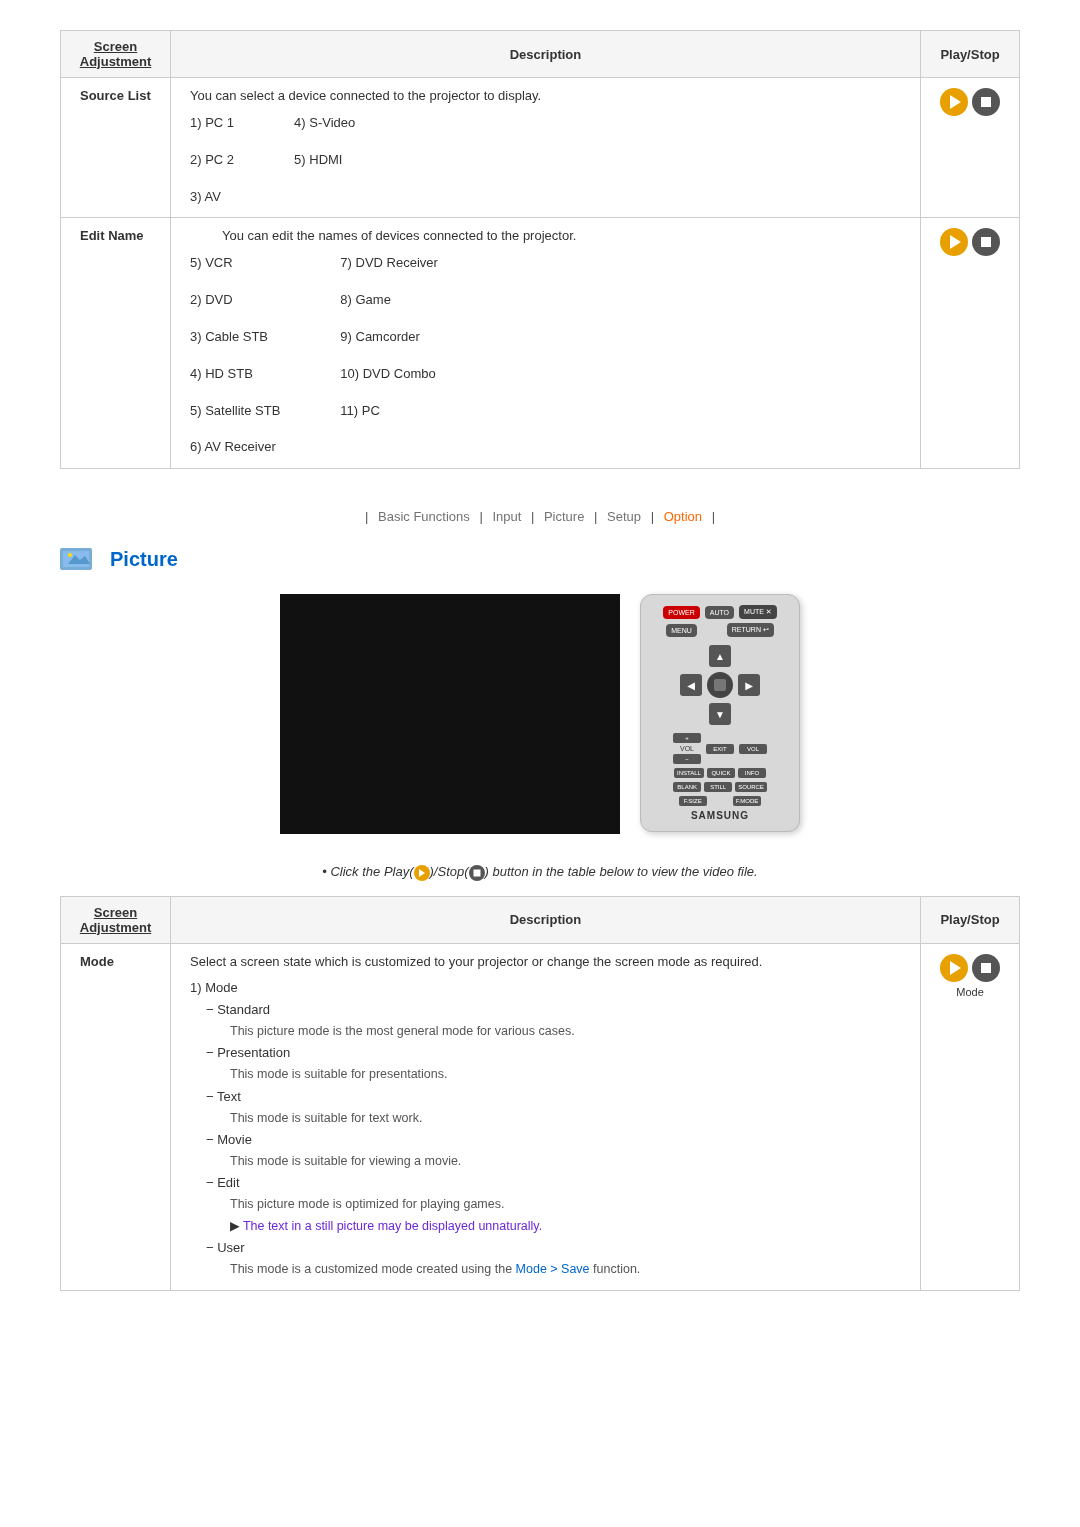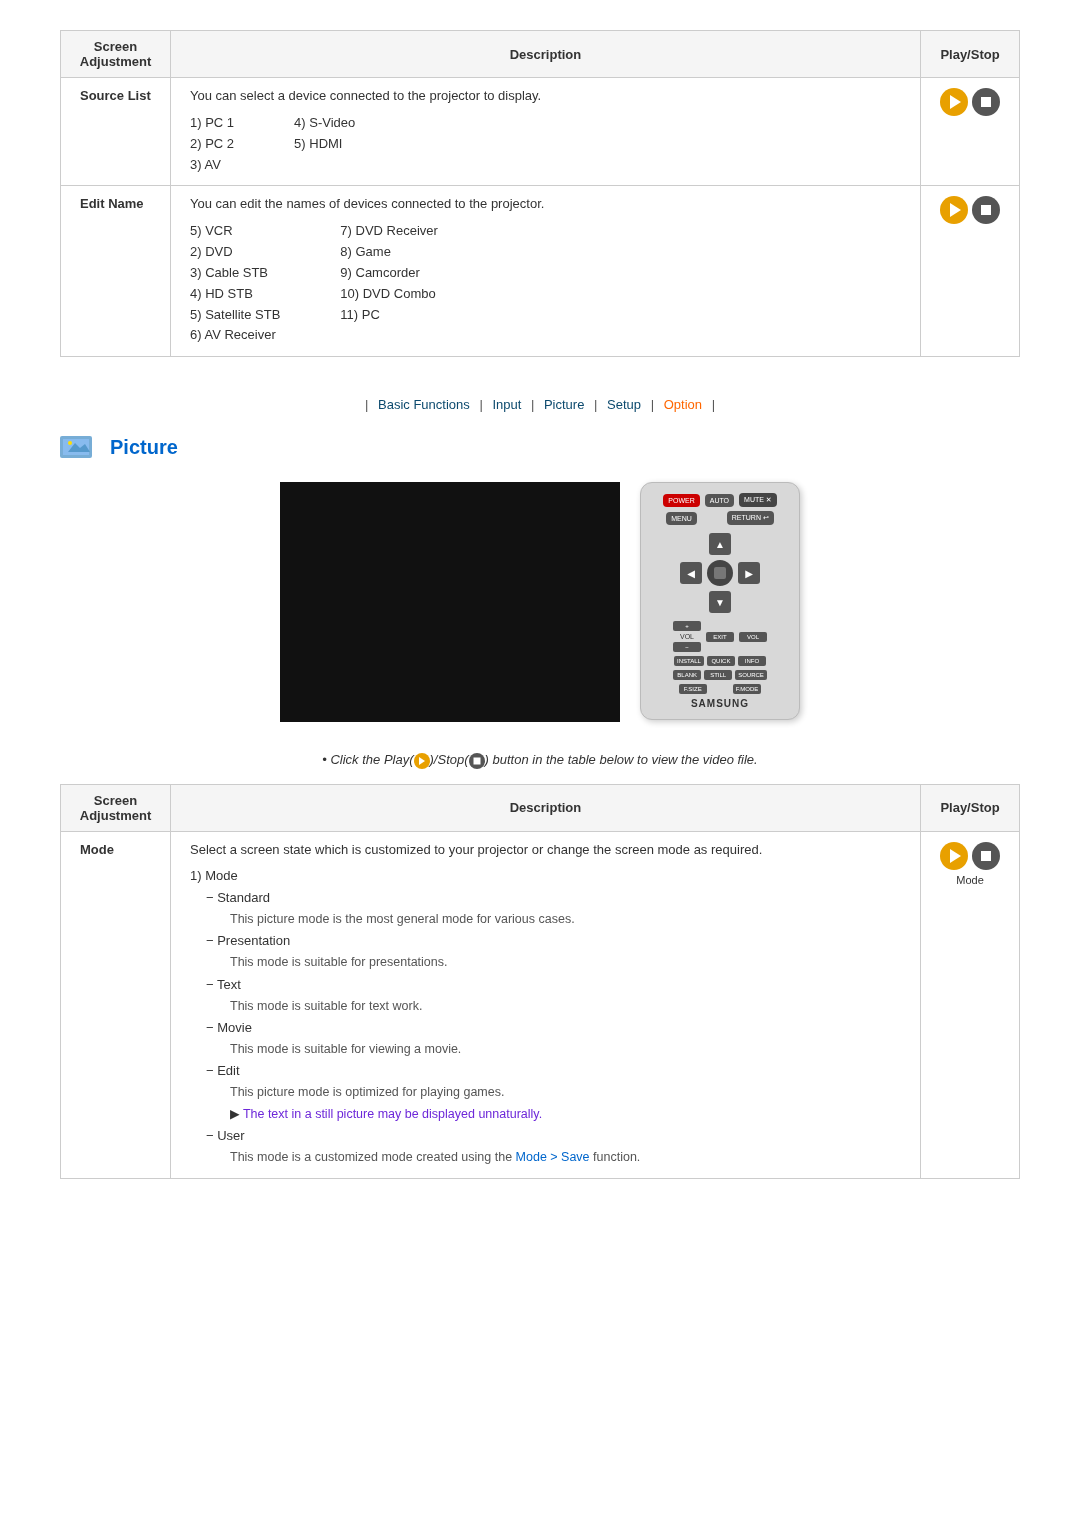--- a/index.html
+++ b/index.html
@@ -33,20 +33,21 @@
       vertical-align: top;
       font-size: 13px;
     }
     .data-table .row-label {
       font-weight: bold;
       white-space: nowrap;
       width: 100px;
     }
     .data-table .col-adjust {
       width: 110px;
+      text-decoration: underline;
     }
     .data-table .col-playstop {
       width: 90px;
       text-align: center;
     }
 
     
     .playstop-btns {
       display: flex;
       gap: 4px;
@@ -94,21 +95,21 @@
     }
 
     
     .nav-bar {
       text-align: center;
       margin: 30px 0 20px 0;
       font-size: 13px;
       color: #555;
     }
     .nav-bar a, .nav-bar span.nav-link {
-      color: #0c4a6e;
+      color: #737373;
       text-decoration: none;
       margin: 0 6px;
     }
     .nav-bar .nav-active {
       color: #ff6600;
     }
     .nav-bar .nav-sep {
       color: #555;
     }
 
@@ -274,21 +275,21 @@
     }
 
     
     .two-col-list {
       display: flex;
       gap: 60px;
     }
     .list-col {
       display: flex;
       flex-direction: column;
-      gap: 0;
+      gap: 16px;
     }
     .list-item {
       line-height: 1.6;
     }
 
     
     .mode-content {
       line-height: 1.7;
     }
     .mode-item {
@@ -347,21 +348,21 @@
         <td class="col-playstop">
           <div class="playstop-btns">
             <button class="btn-play"></button>
             <button class="btn-stop"></button>
           </div>
         </td>
       </tr>
       <tr>
         <td class="row-label">Edit Name</td>
         <td>
-          <p style="margin-bottom: 10px;">You can edit the names of devices connected to the projector.</p>
+          <p style="margin-bottom: 10px; margin-left: 32px;">You can edit the names of devices connected to the projector.</p>
           <div class="two-col-list">
             <div class="list-col">
               <div class="list-item">5) VCR</div>
               <div class="list-item">2) DVD</div>
               <div class="list-item">3) Cable STB</div>
               <div class="list-item">4) HD STB</div>
               <div class="list-item">5) Satellite STB</div>
               <div class="list-item">6) AV Receiver</div>
             </div>
             <div class="list-col">

